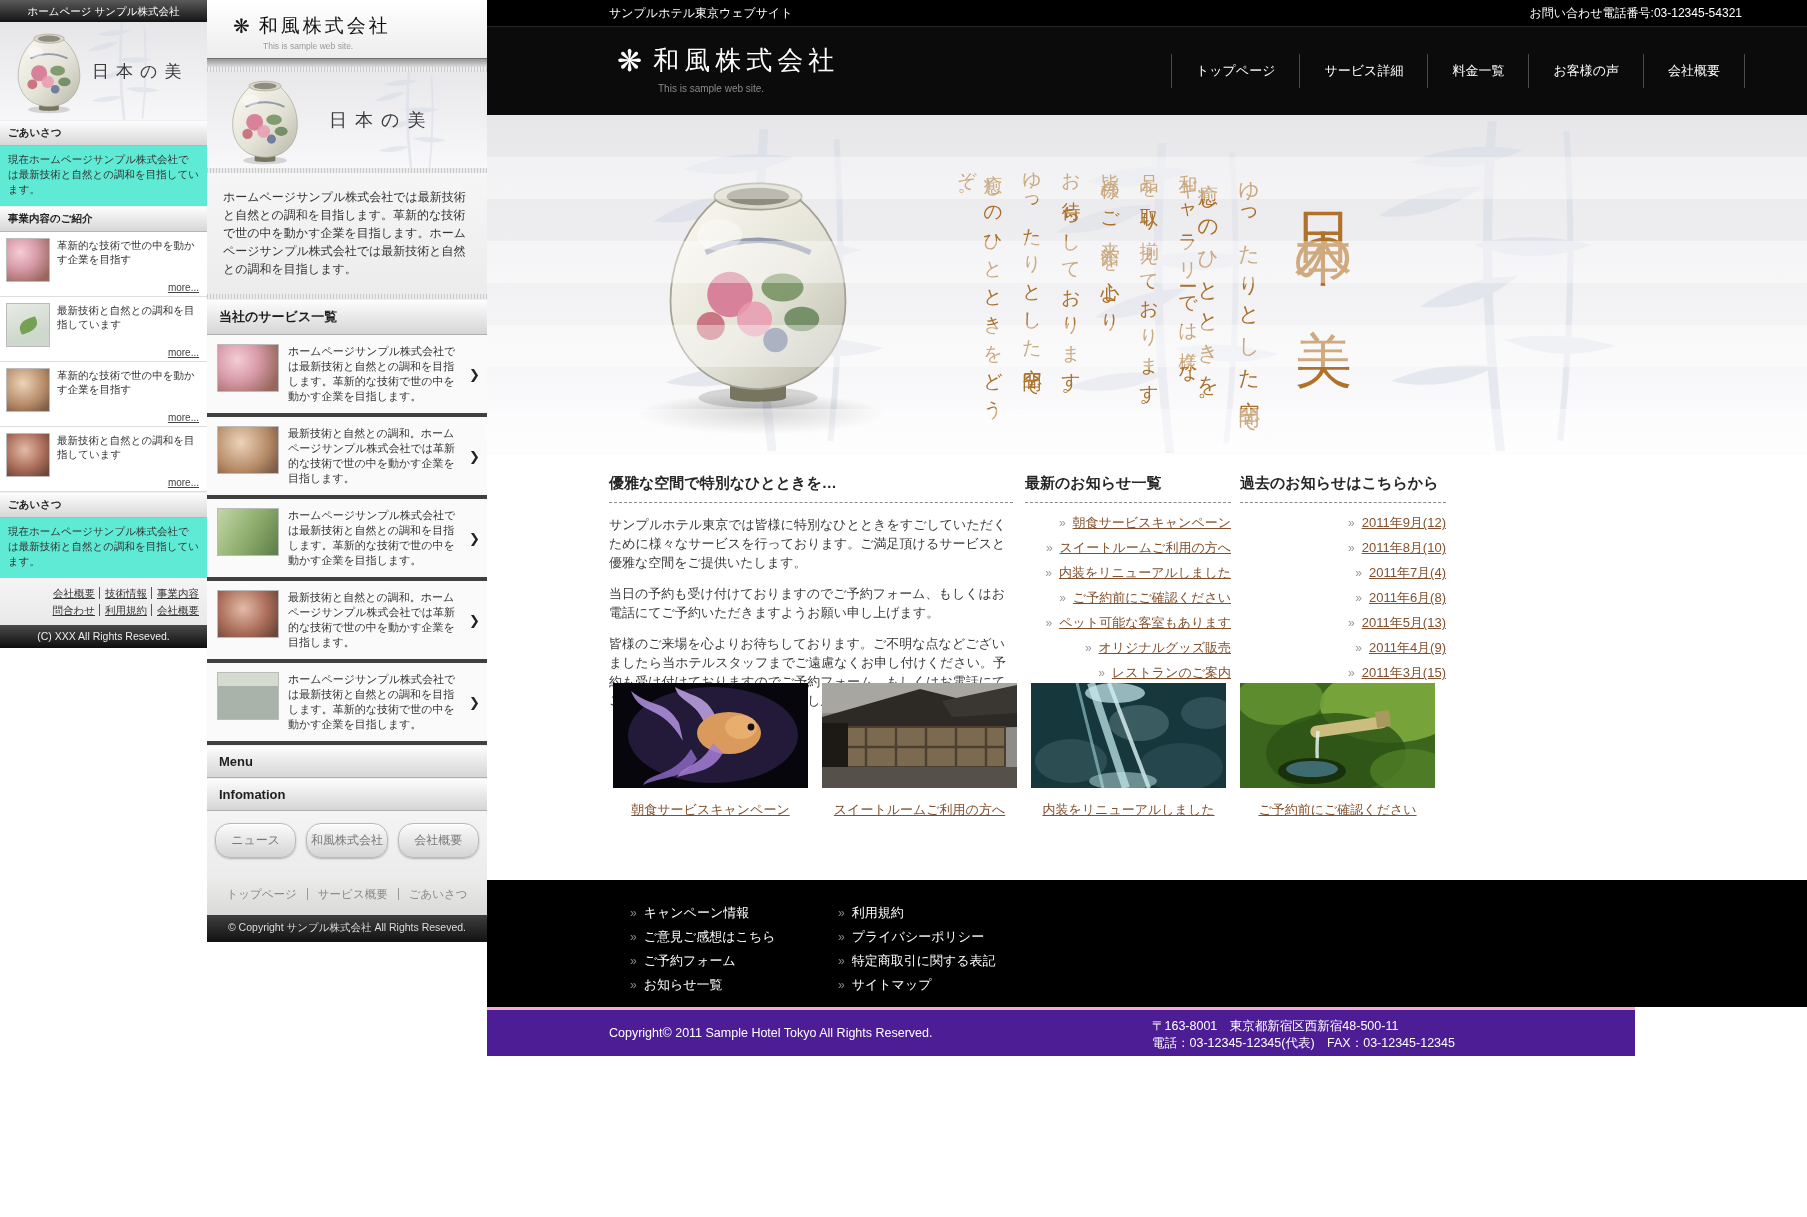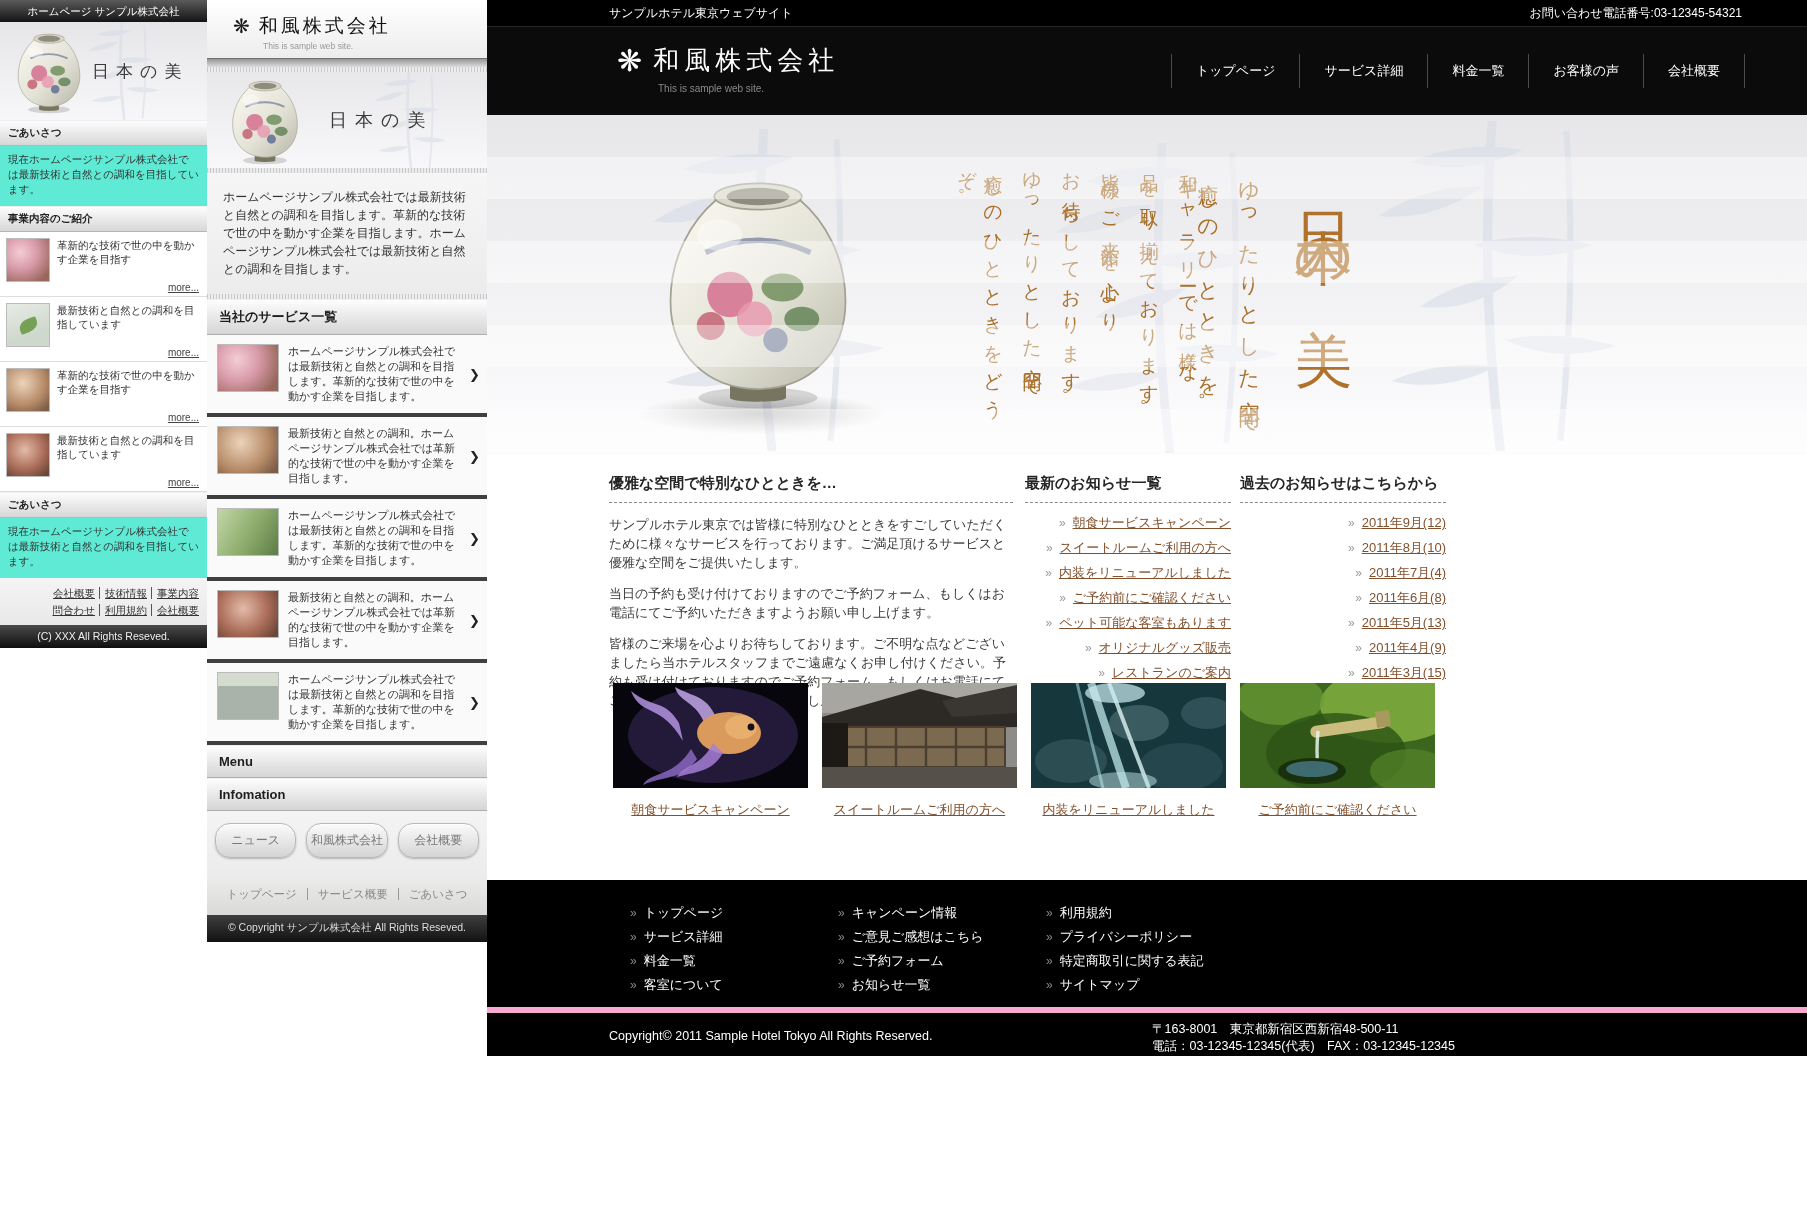--- a/index.html
+++ b/index.html
@@ -111,21 +111,21 @@
   .gallery figcaption a { color:#82502c; text-decoration:underline; }
 
   .footerblack { position:absolute; left:0; top:880px; width:1320px; height:127px; background:#000; }
   .fcols { display:flex; padding:24px 0 0 143px; }
   .fcol { width:208px; }
   .fcol ul { list-style:none; margin:0; padding:0; }
   .fcol li { margin-bottom:6px; font-size:13px; color:#fff; white-space:nowrap; }
   .fcol .bullet { color:#8a8a8a; }
   .fcol a { color:#fff; text-decoration:none; }
 
-  .bottombar { position:absolute; left:0; top:1007px; width:1320px; height:49px; background:#000000; border-top:6px solid #f9a8d4; }
+  .bottombar { position:absolute; left:0; top:1007px; width:1148px; height:49px; background:#4c1d95; border-top:3px solid #f9a8d4; }
   .m-copyright { position:absolute; left:122px; top:16px; color:#fff; font-size:12.5px; }
   .m-address { position:absolute; left:665px; top:8px; color:#fff; font-size:12.5px; line-height:17px; }
 </style>
 </head>
 <body>
 
 <svg width="0" height="0" style="position:absolute" aria-hidden="true">
   <defs>
     <linearGradient id="vaseBody" x1="0" y1="0" x2="1" y2="1">
       <stop offset="0" stop-color="#fbf9f1"></stop>
@@ -423,28 +423,20 @@
         <ellipse cx="72" cy="86" rx="26" ry="8" fill="#4a7a8a" opacity="0.8"></ellipse>
       </svg>
       <figcaption><a>ご予約前にご確認ください</a></figcaption>
     </figure>
   </div>
 
   <div class="footerblack">
     <div class="fcols">
       <div class="fcol">
         <ul>
-          <li><span class="bullet">»</span><a>トップページ</a></li>
-          <li><span class="bullet">»</span><a>サービス詳細</a></li>
-          <li><span class="bullet">»</span><a>料金一覧</a></li>
-          <li><span class="bullet">»</span><a>客室について</a></li>
-        </ul>
-      </div>
-      <div class="fcol">
-        <ul>
           <li><span class="bullet">»</span><a>キャンペーン情報</a></li>
           <li><span class="bullet">»</span><a>ご意見ご感想はこちら</a></li>
           <li><span class="bullet">»</span><a>ご予約フォーム</a></li>
           <li><span class="bullet">»</span><a>お知らせ一覧</a></li>
         </ul>
       </div>
       <div class="fcol">
         <ul>
           <li><span class="bullet">»</span><a>利用規約</a></li>
           <li><span class="bullet">»</span><a>プライバシーポリシー</a></li>

